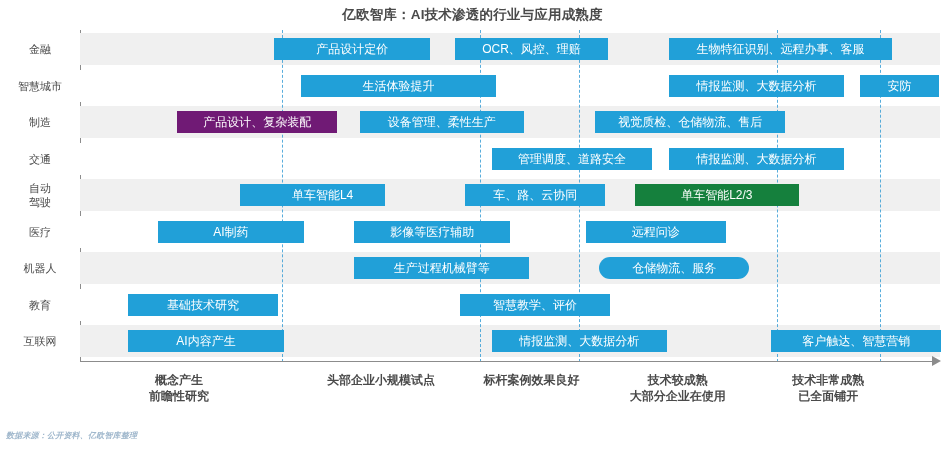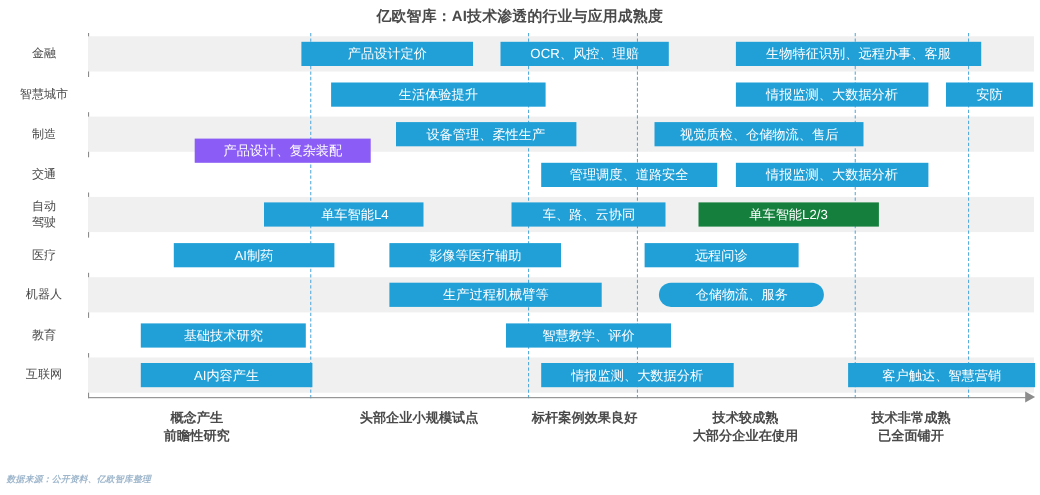--- a/index.html
+++ b/index.html
@@ -171,32 +171,32 @@
         <div class="gridline" style="left: 696.6px;"></div>
         <div class="gridline" style="left: 799.8px;"></div>
       </div>
     <div id="bars">
         <div class="bar" style="background: rgb(33, 160, 216); left: 194.36px; width: 155.66px; top: 8px;">产品设计定价</div>
         <div class="bar" style="background: rgb(33, 160, 216); left: 374.96px; width: 153.08px; top: 8px;">OCR、风控、理赔</div>
         <div class="bar" style="background: rgb(33, 160, 216); left: 589.1px; width: 222.74px; top: 8px;">生物特征识别、远程办事、客服</div>
         <div class="bar" style="background: rgb(33, 160, 216); left: 221.02px; width: 195px; top: 44.5px;">生活体验提升</div>
         <div class="bar" style="background: rgb(33, 160, 216); left: 589.1px; width: 174.58px; top: 44.5px;">情报监测、大数据分析</div>
         <div class="bar" style="background: rgb(33, 160, 216); left: 780.02px; width: 79.12px; top: 44.5px;">安防</div>
-        <div class="bar" style="background: #8b5cf6; left: 97.18px; width: 159.96px; top: 96px;">产品设计、复杂装配</div>
+        <div class="bar" style="background: #701a75; left: 97.18px; width: 159.96px; top: 81px;">产品设计、复杂装配</div>
         <div class="bar" style="background: rgb(33, 160, 216); left: 279.5px; width: 164.26px; top: 81px;">设备管理、柔性生产</div>
         <div class="bar" style="background: rgb(33, 160, 216); left: 515.14px; width: 190.06px; top: 81px;">视觉质检、仓储物流、售后</div>
         <div class="bar" style="background: rgb(33, 160, 216); left: 411.94px; width: 159.96px; top: 117.5px;">管理调度、道路安全</div>
         <div class="bar" style="background: rgb(33, 160, 216); left: 589.1px; width: 174.58px; top: 117.5px;">情报监测、大数据分析</div>
         <div class="bar" style="background: rgb(33, 160, 216); left: 159.96px; width: 145.34px; top: 154px; padding-left: 20px;">单车智能L4</div>
         <div class="bar" style="background: rgb(33, 160, 216); left: 385.28px; width: 140.18px; top: 154px;">车、路、云协同</div>
         <div class="bar" style="background: #15803d; left: 554.7px; width: 164.26px; top: 154px;">单车智能L2/3</div>
         <div class="bar" style="background: rgb(33, 160, 216); left: 78.26px; width: 145.34px; top: 190.5px;">AI制药</div>
         <div class="bar" style="background: rgb(33, 160, 216); left: 274.34px; width: 155.66px; top: 190.5px;">影像等医疗辅助</div>
         <div class="bar" style="background: rgb(33, 160, 216); left: 505.68px; width: 140.18px; top: 190.5px;">远程问诊</div>
-        <div class="bar" style="background: rgb(33, 160, 216); left: 274.34px; width: 193px; top: 227px;">生产过程机械臂等</div>
+        <div class="bar" style="background: rgb(33, 160, 216); left: 274.34px; width: 175px; top: 227px;">生产过程机械臂等</div>
         <div class="bar" style="background: rgb(33, 160, 216); left: 519.44px; width: 149.64px; top: 227px; border-radius: 11px;">仓储物流、服务</div>
         <div class="bar" style="background: rgb(33, 160, 216); left: 48.16px; width: 149.64px; top: 263.5px;">基础技术研究</div>
         <div class="bar" style="background: rgb(33, 160, 216); left: 380.12px; width: 149.64px; top: 263.5px;">智慧教学、评价</div>
         <div class="bar" style="background: rgb(33, 160, 216); left: 48.16px; width: 155.66px; top: 300px;">AI内容产生</div>
         <div class="bar" style="background: rgb(33, 160, 216); left: 411.94px; width: 174.58px; top: 300px;">情报监测、大数据分析</div>
         <div class="bar" style="background: rgb(33, 160, 216); left: 691.44px; width: 169.42px; top: 300px;">客户触达、智慧营销</div>
       </div>
     <div id="x-axis-line"></div>
     <div id="x-axis-arrow"></div>
   </div>

